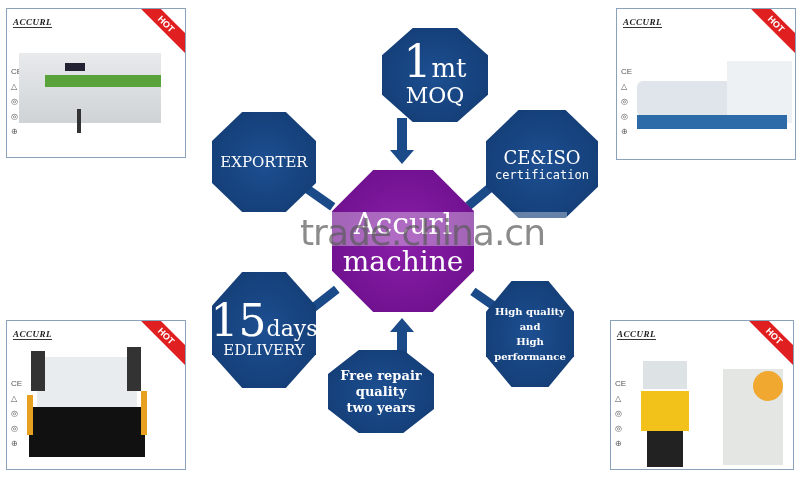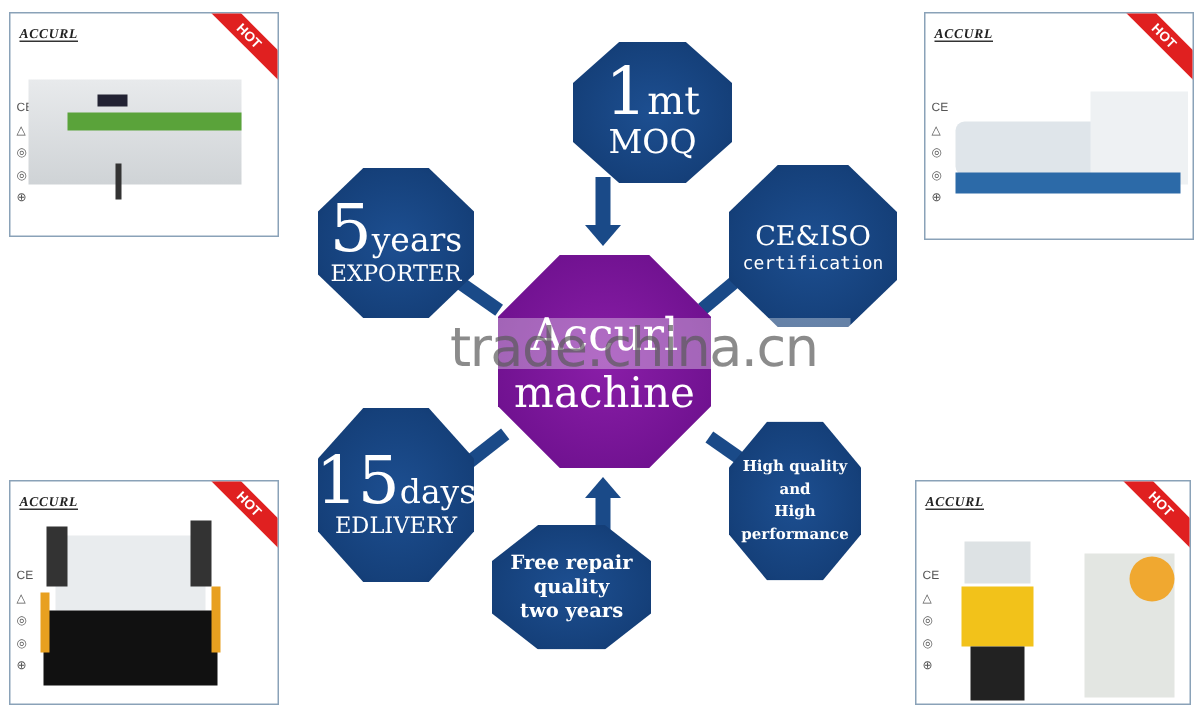--- a/index.html
+++ b/index.html
@@ -103,21 +103,20 @@
 <div class="arrow" style="left:464px;top:190px;width:36px;height:9px;transform:rotate(-40deg);"></div>
 <div class="arrow" style="left:310px;top:294px;width:30px;height:9px;transform:rotate(-38deg);"></div>
 <div class="arrow" style="left:470px;top:296px;width:32px;height:9px;transform:rotate(35deg);"></div>
 
 <div class="oct" style="left:346px;top:28px;width:106px;height:94px;margin-left:36px;">
   <div><span class="big">1</span><span class="unit" style="font-size:26px;">mt</span></div>
   <div style="font-size:22px;">MOQ</div>
 </div>
 
 <div class="oct" style="left:212px;top:112px;width:104px;height:100px;">
-  <div><span class="big">5</span><span class="unit">years</span></div>
   <div style="font-size:15px;">EXPORTER</div>
 </div>
 
 <div class="oct" style="left:486px;top:110px;width:112px;height:108px;">
   <div style="font-size:18px;">CE&amp;ISO</div>
   <div style="font-size:12px;font-family:'DejaVu Sans Mono',monospace;">certification</div>
 </div>
 
 <div class="oct" style="left:212px;top:272px;width:104px;height:116px;">
   <div><span class="big">15</span><span class="unit">days</span></div>

